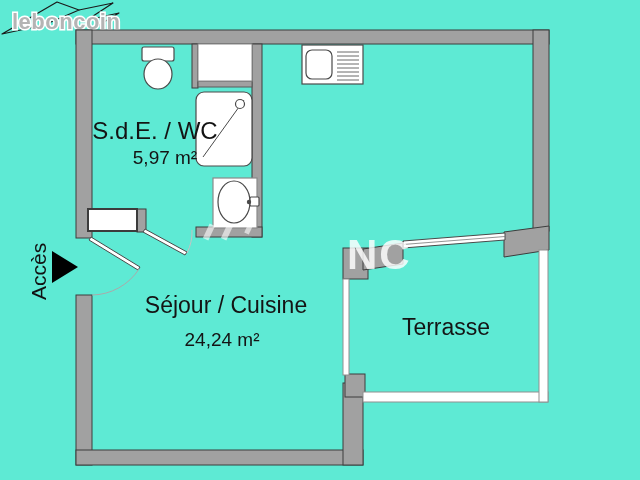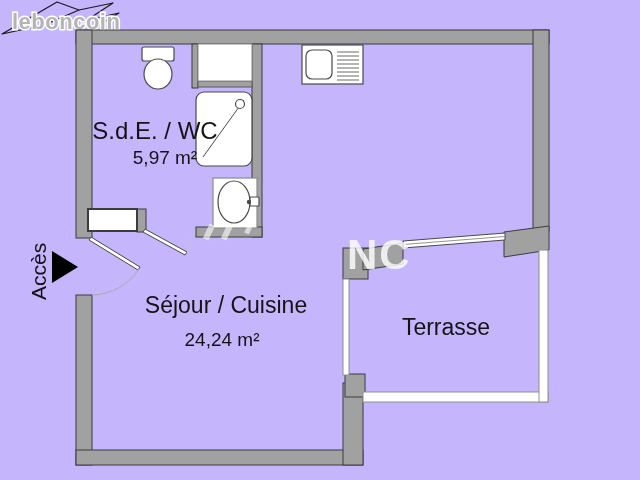--- a/index.html
+++ b/index.html
@@ -1,19 +1,19 @@
 <!DOCTYPE html>
 <html><head>
 <meta charset="utf-8">
 <style>
   html,body{margin:0;padding:0;background:#ffffff;}
   .canvas{
     position:relative;
     width:640px;height:480px;
-    background:#c4b5fd;
+    background:#5eead4;
     font-family:"Liberation Sans", sans-serif;
     overflow:hidden;
   }
   svg{position:absolute;left:0;top:0;}
   .wall{fill:#a1a1a1;stroke:#3c3c3c;stroke-width:1;}
   .thinwall{fill:#a1a1a1;stroke:#5a5a5a;stroke-width:1;}
   .rail{fill:#ffffff;stroke:#8f8f8f;stroke-width:1;}
   .fixture{fill:#ffffff;stroke:#4a4a4a;stroke-width:1.2;}
   .fixline{stroke:#4a4a4a;stroke-width:1;fill:none;}
   .doorleaf{fill:#ffffff;stroke:#4a4a4a;stroke-width:1;}

